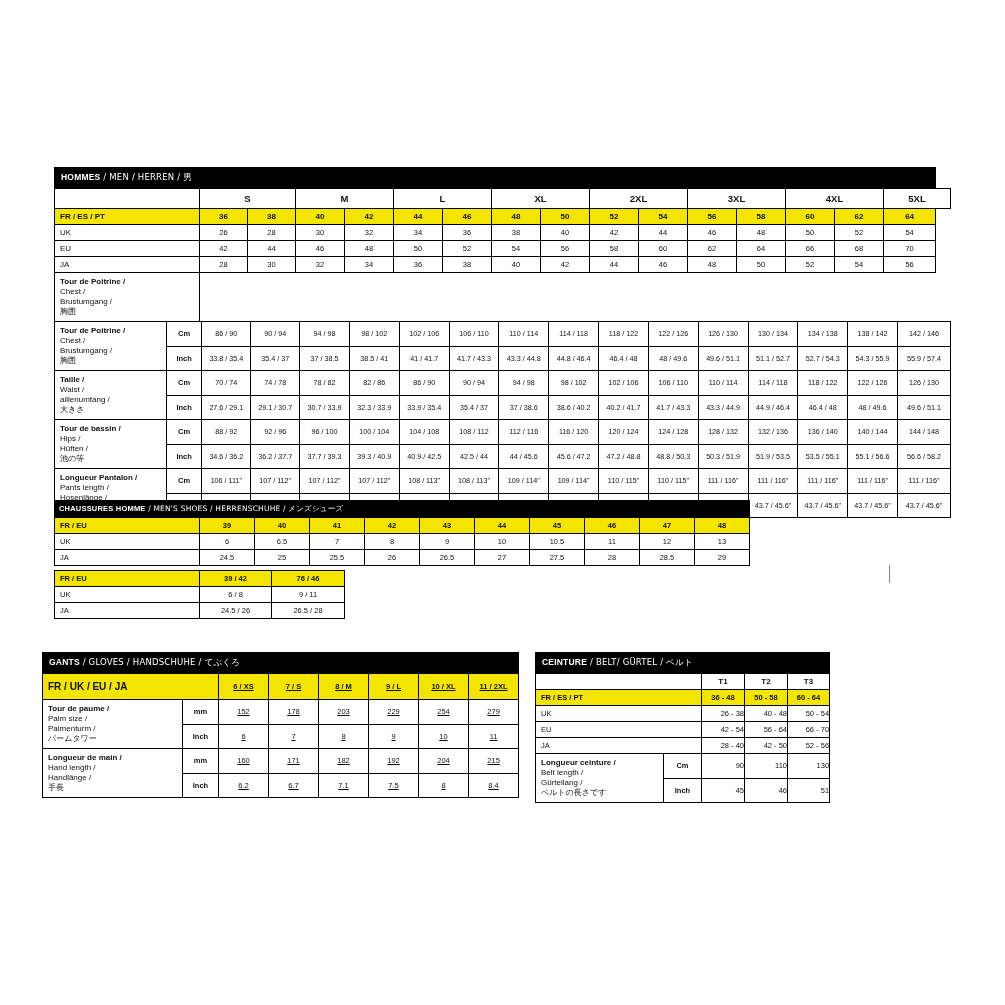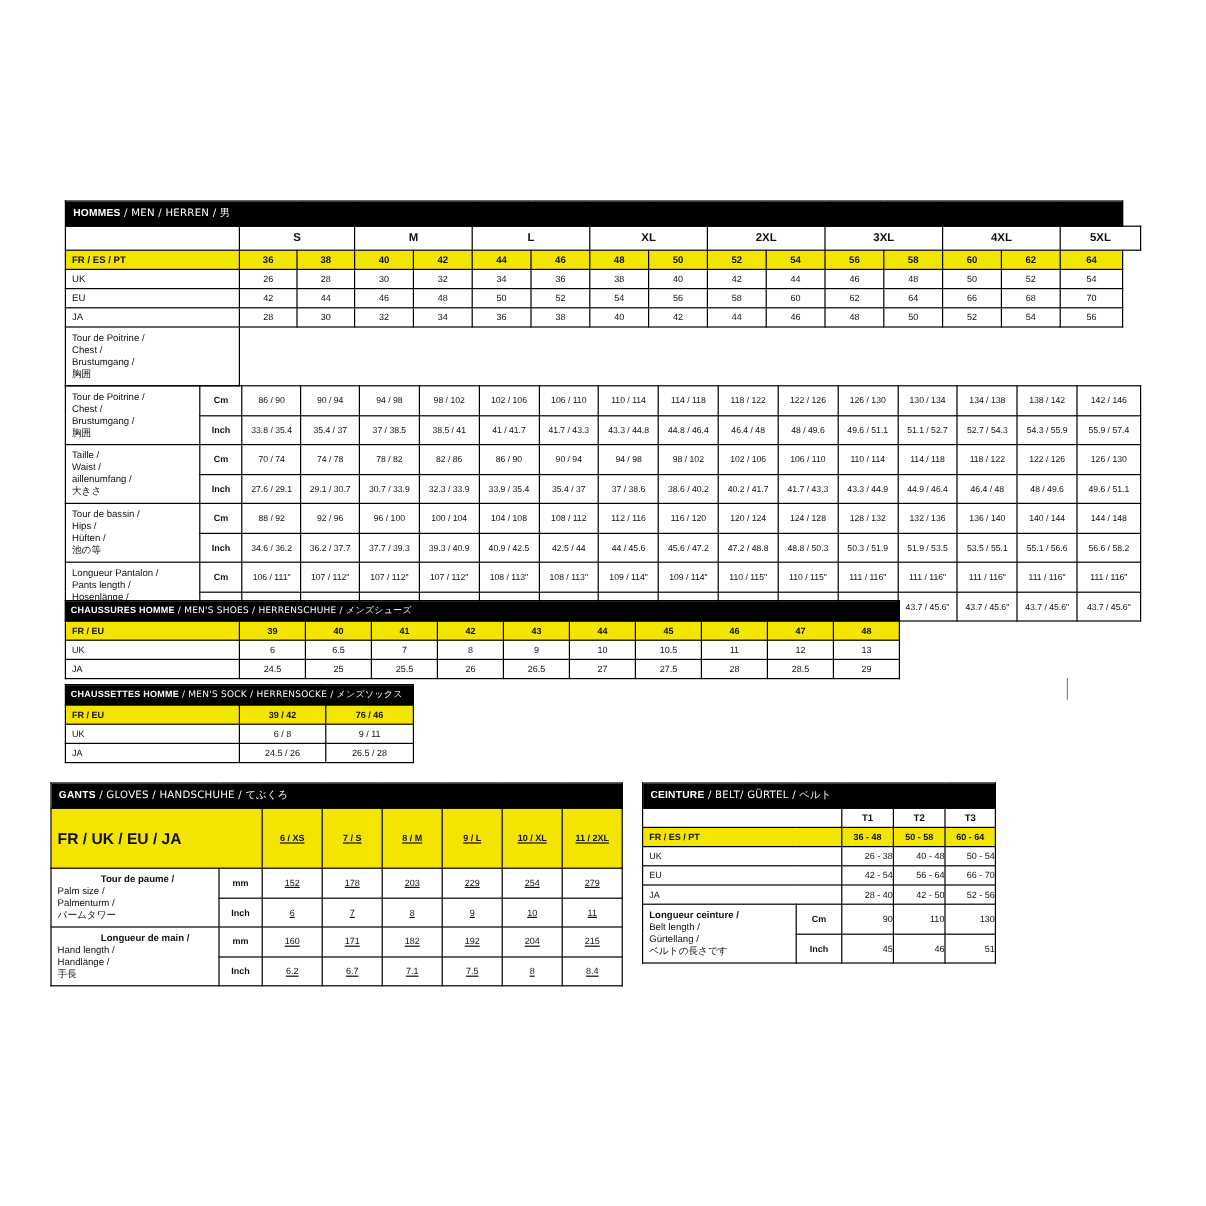--- a/index.html
+++ b/index.html
@@ -27,42 +27,42 @@
 
   
   .men{position:absolute;left:54px;top:167px;width:897px;}
   .men table{width:897px;}
   .men .sz-group{font-size:9.5px;font-weight:bold;text-align:center;padding:4px 0;}
   .men .rowlbl{font-size:8px;padding:3px 5px;text-align:left;}
   .men .rowlbl.b{font-weight:bold;}
   .men td.num{font-size:7.5px;text-align:center;padding:3px 0;}
   .men td.numy{font-size:8px;text-align:center;padding:3px 0;font-weight:bold;background:#f4e500;}
   .men .meas{font-size:8px;line-height:1.25;padding:4px 5px;text-align:left;vertical-align:middle;}
-  .men .meas b{font-weight:normal;}
+  .men .meas b{font-weight:bold;}
   .men .unit{font-size:7.5px;text-align:center;font-weight:bold;}
   .men .val{font-size:7.2px;text-align:center;}
   .jp{font-family:"DejaVu Sans", sans-serif;}
 
   
   .shoes{position:absolute;left:54px;top:500px;width:694px;}
   .shoes table{width:694px;}
   .socks{position:absolute;left:54px;top:570px;width:290px;}
   .socks table{width:290px;}
   .small td{font-size:7.5px;padding:3px 4px;}
   .small .lbl{text-align:left;padding-left:5px;}
   .small .y{background:#f4e500;font-weight:bold;text-align:center;}
   .small .c{text-align:center;}
 
   
   .gloves{position:absolute;left:42px;top:652px;width:476px;}
   .gloves table{width:476px;}
   .gloves .y{background:#f4e500;font-weight:bold;font-size:7.5px;text-align:center;padding:3px 0;text-decoration:underline;}
-  .gloves .ylbl{background:#f4e500;font-weight:bold;font-size:13px;text-align:left;padding:17px 5px;}
+  .gloves .ylbl{background:#f4e500;font-weight:bold;font-size:10px;text-align:left;padding:7px 5px;}
   .gloves .meas{font-size:8px;line-height:1.25;padding:4px 5px;text-align:left;}
-  .gloves .meas b{font-weight:bold;margin-left:36px;}
+  .gloves .meas b{font-weight:bold;}
   .gloves .unit{font-size:7.5px;text-align:center;font-weight:bold;}
   .gloves .val{font-size:7.5px;text-align:center;text-decoration:underline;}
 
   
   .belt{position:absolute;left:535px;top:652px;width:294px;}
   .belt table{width:294px;}
   .belt .y{background:#f4e500;font-weight:bold;font-size:7.5px;text-align:center;padding:3px 0;}
   .belt .ylbl{background:#f4e500;font-weight:bold;font-size:7.5px;text-align:left;padding:3px 5px;}
   .belt .th{font-size:8px;text-align:center;font-weight:bold;padding:3px 0;}
   .belt .lbl{font-size:7.5px;text-align:left;padding:3px 5px;}
@@ -461,23 +461,20 @@
   </div>
 
   <div class="socks small">
     <table>
       <colgroup>
           <col style="width:145px">
           <col style="width:72px">
           <col style="width:73px">
         </colgroup>
       <tbody>
-          <tr>
-        <td class="hdr-black" colspan="3"><span>CHAUSSETTES HOMME</span><span class="light jp"> / MEN'S SOCK / HERRENSOCKE / メンズソックス</span></td>
-      </tr>
       <tr>
         <td class="lbl y" style="text-align:left;padding-left:5px">FR / EU</td>
         <td class="y">39 / 42</td>
         <td class="y">76 / 46</td>
       </tr>
       <tr>
         <td class="lbl">UK</td>
         <td class="c">6 / 8</td>
         <td class="c">9 / 11</td>
       </tr>

